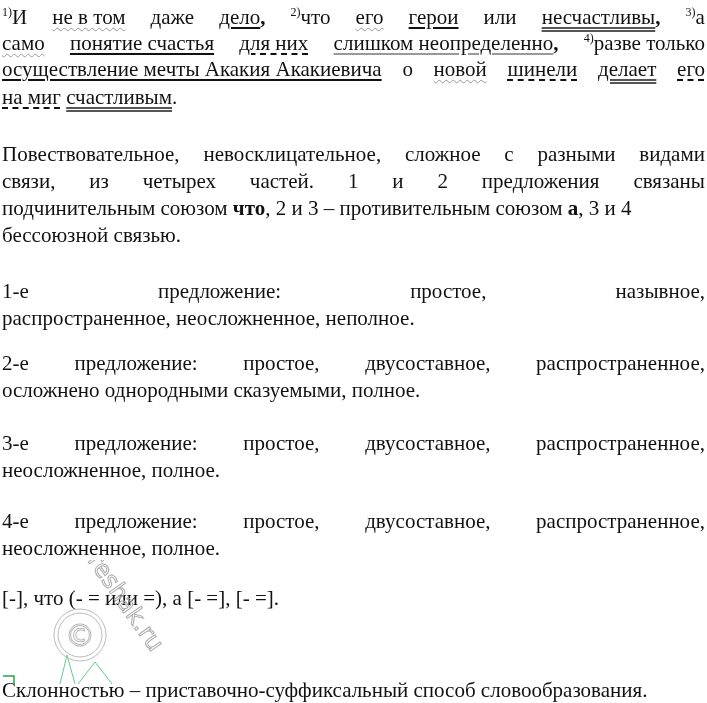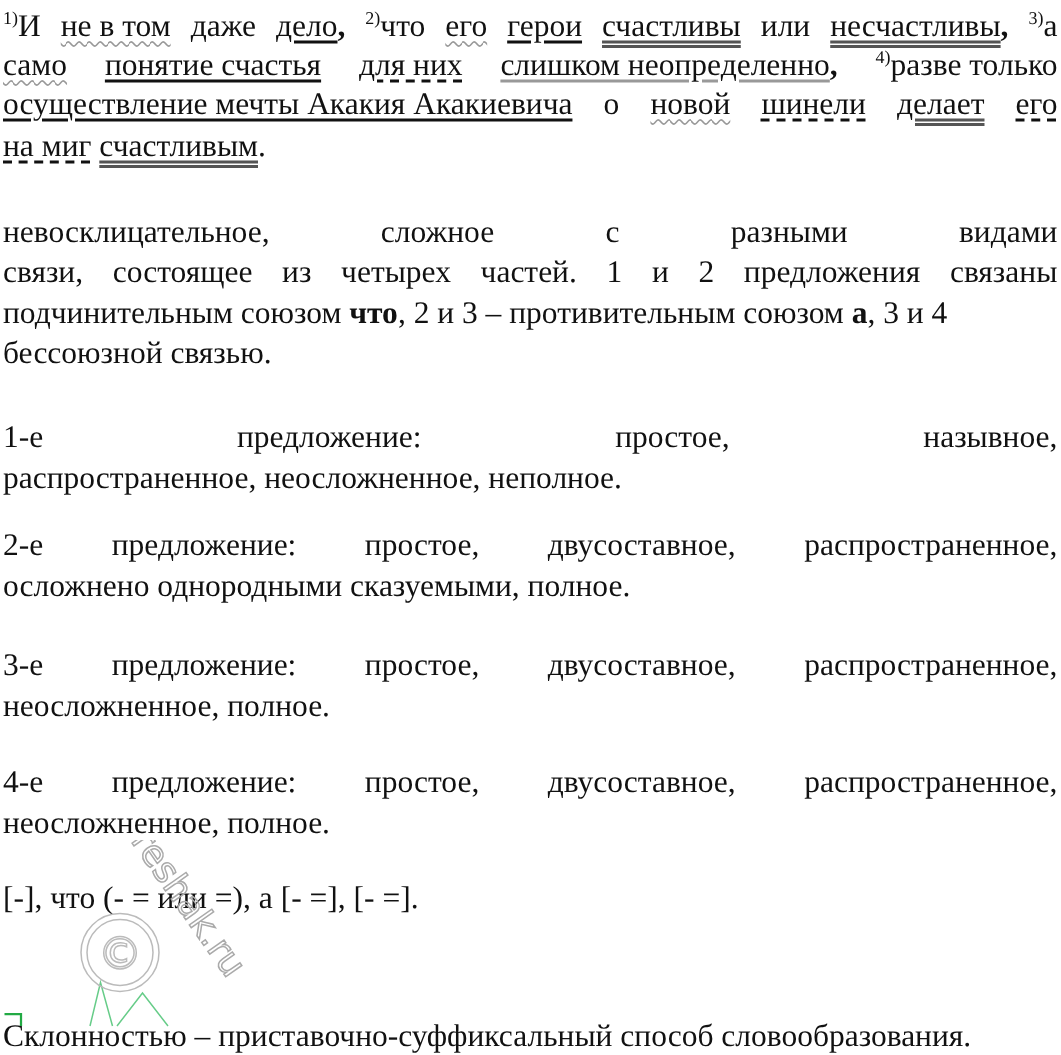--- a/index.html
+++ b/index.html
@@ -69,21 +69,20 @@
 <div class="page">
 
   <div class="line just" style="top:4px;">
     <span><sup>1)</sup><span>И</span></span>
     <span class="u-attr">не в том</span>
     <span>даже</span>
     <span><span class="u-subj">дело</span><b>,</b></span>
     <span><sup>2)</sup><span>что</span></span>
     <span class="u-attr">его</span>
     <span class="u-subj">герои</span>
-    <span class="u-pred2">счастливы</span>
     <span>или</span>
     <span><span class="u-pred2">несчастливы</span><b>,</b></span>
     <span><sup>3)</sup><span>а</span></span>
   </div>
 
   <div class="line just" style="top:30px;text-align:center;">
     <span class="u-attr">само</span>
     <span class="u-subj">понятие счастья</span>
     <span class="u-obj">для них</span>
     <span><span class="u-gray">слишком неопределенно</span><b>,</b></span>
@@ -99,29 +98,29 @@
     <span class="u-obj">его</span>
   </div>
 
   <div class="line" style="top:84px;">
     <span class="u-adv">на миг</span>
     <span> </span>
     <span class="u-pred2">счастливым</span><span>.</span>
   </div>
 
   <div class="line just" style="top:141px;">
+    <span>Повествовательное,</span>
     <span>невосклицательное,</span>
     <span>сложное</span>
     <span>с</span>
     <span>разными</span>
     <span>видами</span>
   </div>
   <div class="line just" style="top:168px;">
     <span>связи,</span>
-    <span>состоящее</span>
     <span>из</span>
     <span>четырех</span>
     <span>частей.</span>
     <span>1</span>
     <span>и</span>
     <span>2</span>
     <span>предложения</span>
     <span>связаны</span>
   </div>
   <div class="line" style="top:195px; width:703px;">

